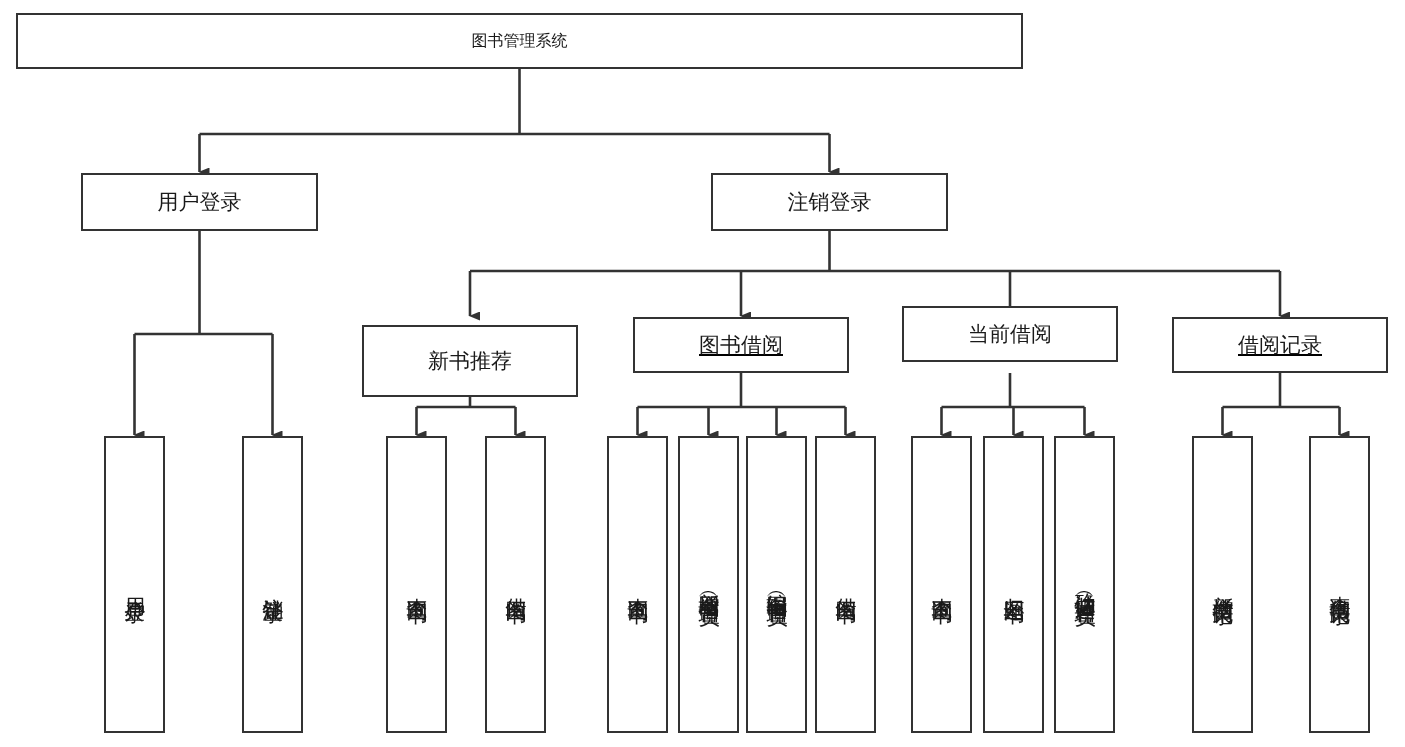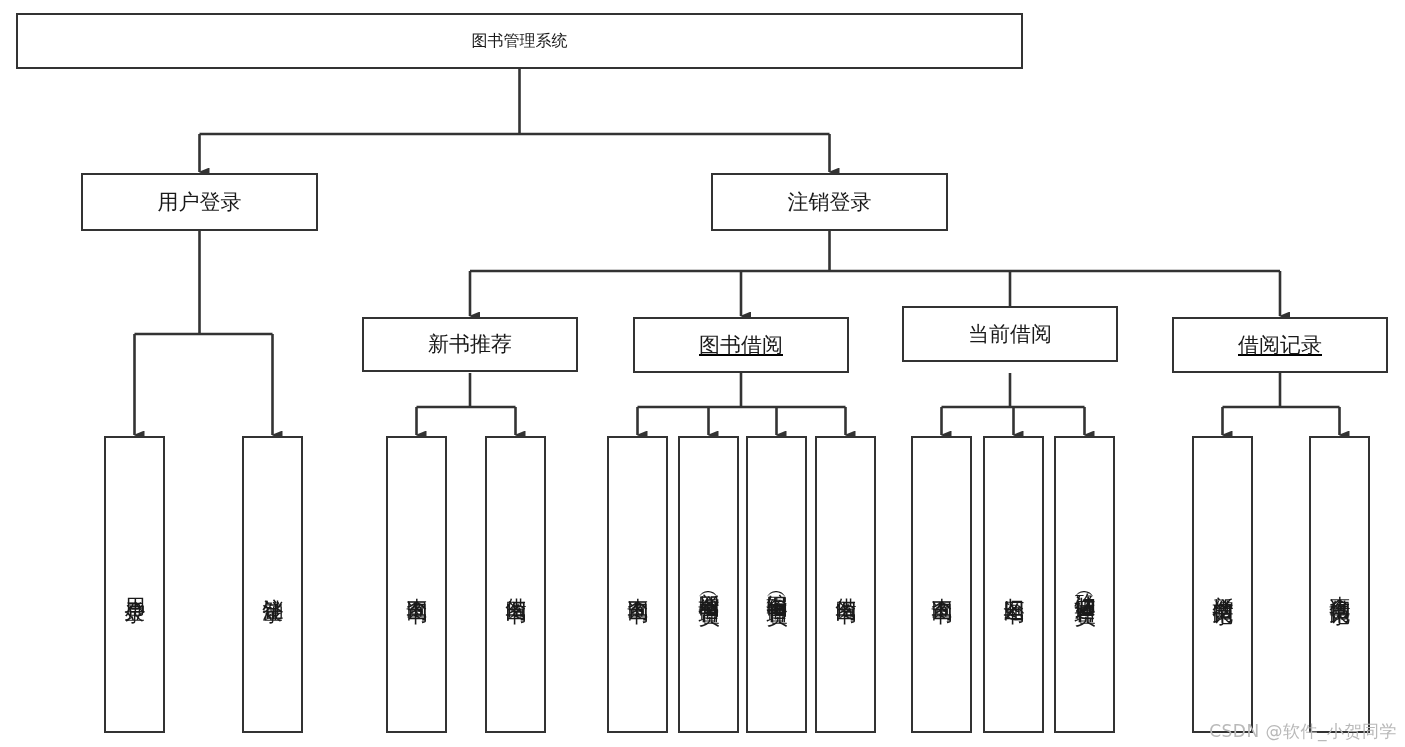--- a/index.html
+++ b/index.html
@@ -121,21 +121,21 @@
   <div id="nodes-layer">
       <div class="node-box node-h root-box" style="left: 16px; top: 13px; width: 1007px; height: 56px;">
         <span class="node-label">图书管理系统</span>
       </div>
       <div class="node-box node-h" style="left: 81px; top: 173px; width: 237px; height: 58px;">
         <span class="node-label">用户登录</span>
       </div>
       <div class="node-box node-h" style="left: 711px; top: 173px; width: 237px; height: 58px;">
         <span class="node-label">注销登录</span>
       </div>
-      <div class="node-box node-h" style="left: 362px; top: 317px; width: 216px; height: 55px;">
+      <div class="node-box node-h" style="left: 362px; top: 325px; width: 216px; height: 72px;">
         <span class="node-label">新书推荐</span>
       </div>
       <div class="node-box node-h" style="left: 633px; top: 317px; width: 216px; height: 56px; text-decoration: underline;">
         <span class="node-label">图书借阅</span>
       </div>
       <div class="node-box node-h" style="left: 902px; top: 306px; width: 216px; height: 56px;">
         <span class="node-label">当前借阅</span>
       </div>
       <div class="node-box node-h" style="left: 1172px; top: 317px; width: 216px; height: 56px; text-decoration: underline;">
         <span class="node-label">借阅记录</span>
@@ -174,14 +174,13 @@
         <span class="node-label">确认归还（管理员）</span>
       </div>
       <div class="node-box node-v" style="left: 1192px; top: 436px; width: 61px; height: 297px;">
         <span class="node-label">新增借阅记录</span>
       </div>
       <div class="node-box node-v" style="left: 1309px; top: 436px; width: 61px; height: 297px;">
         <span class="node-label">查询借阅记录</span>
       </div>
     </div>
 
-  <div class="watermark">CSDN @软件_小贺同学</div>
 </div>
 
 </body></html>

